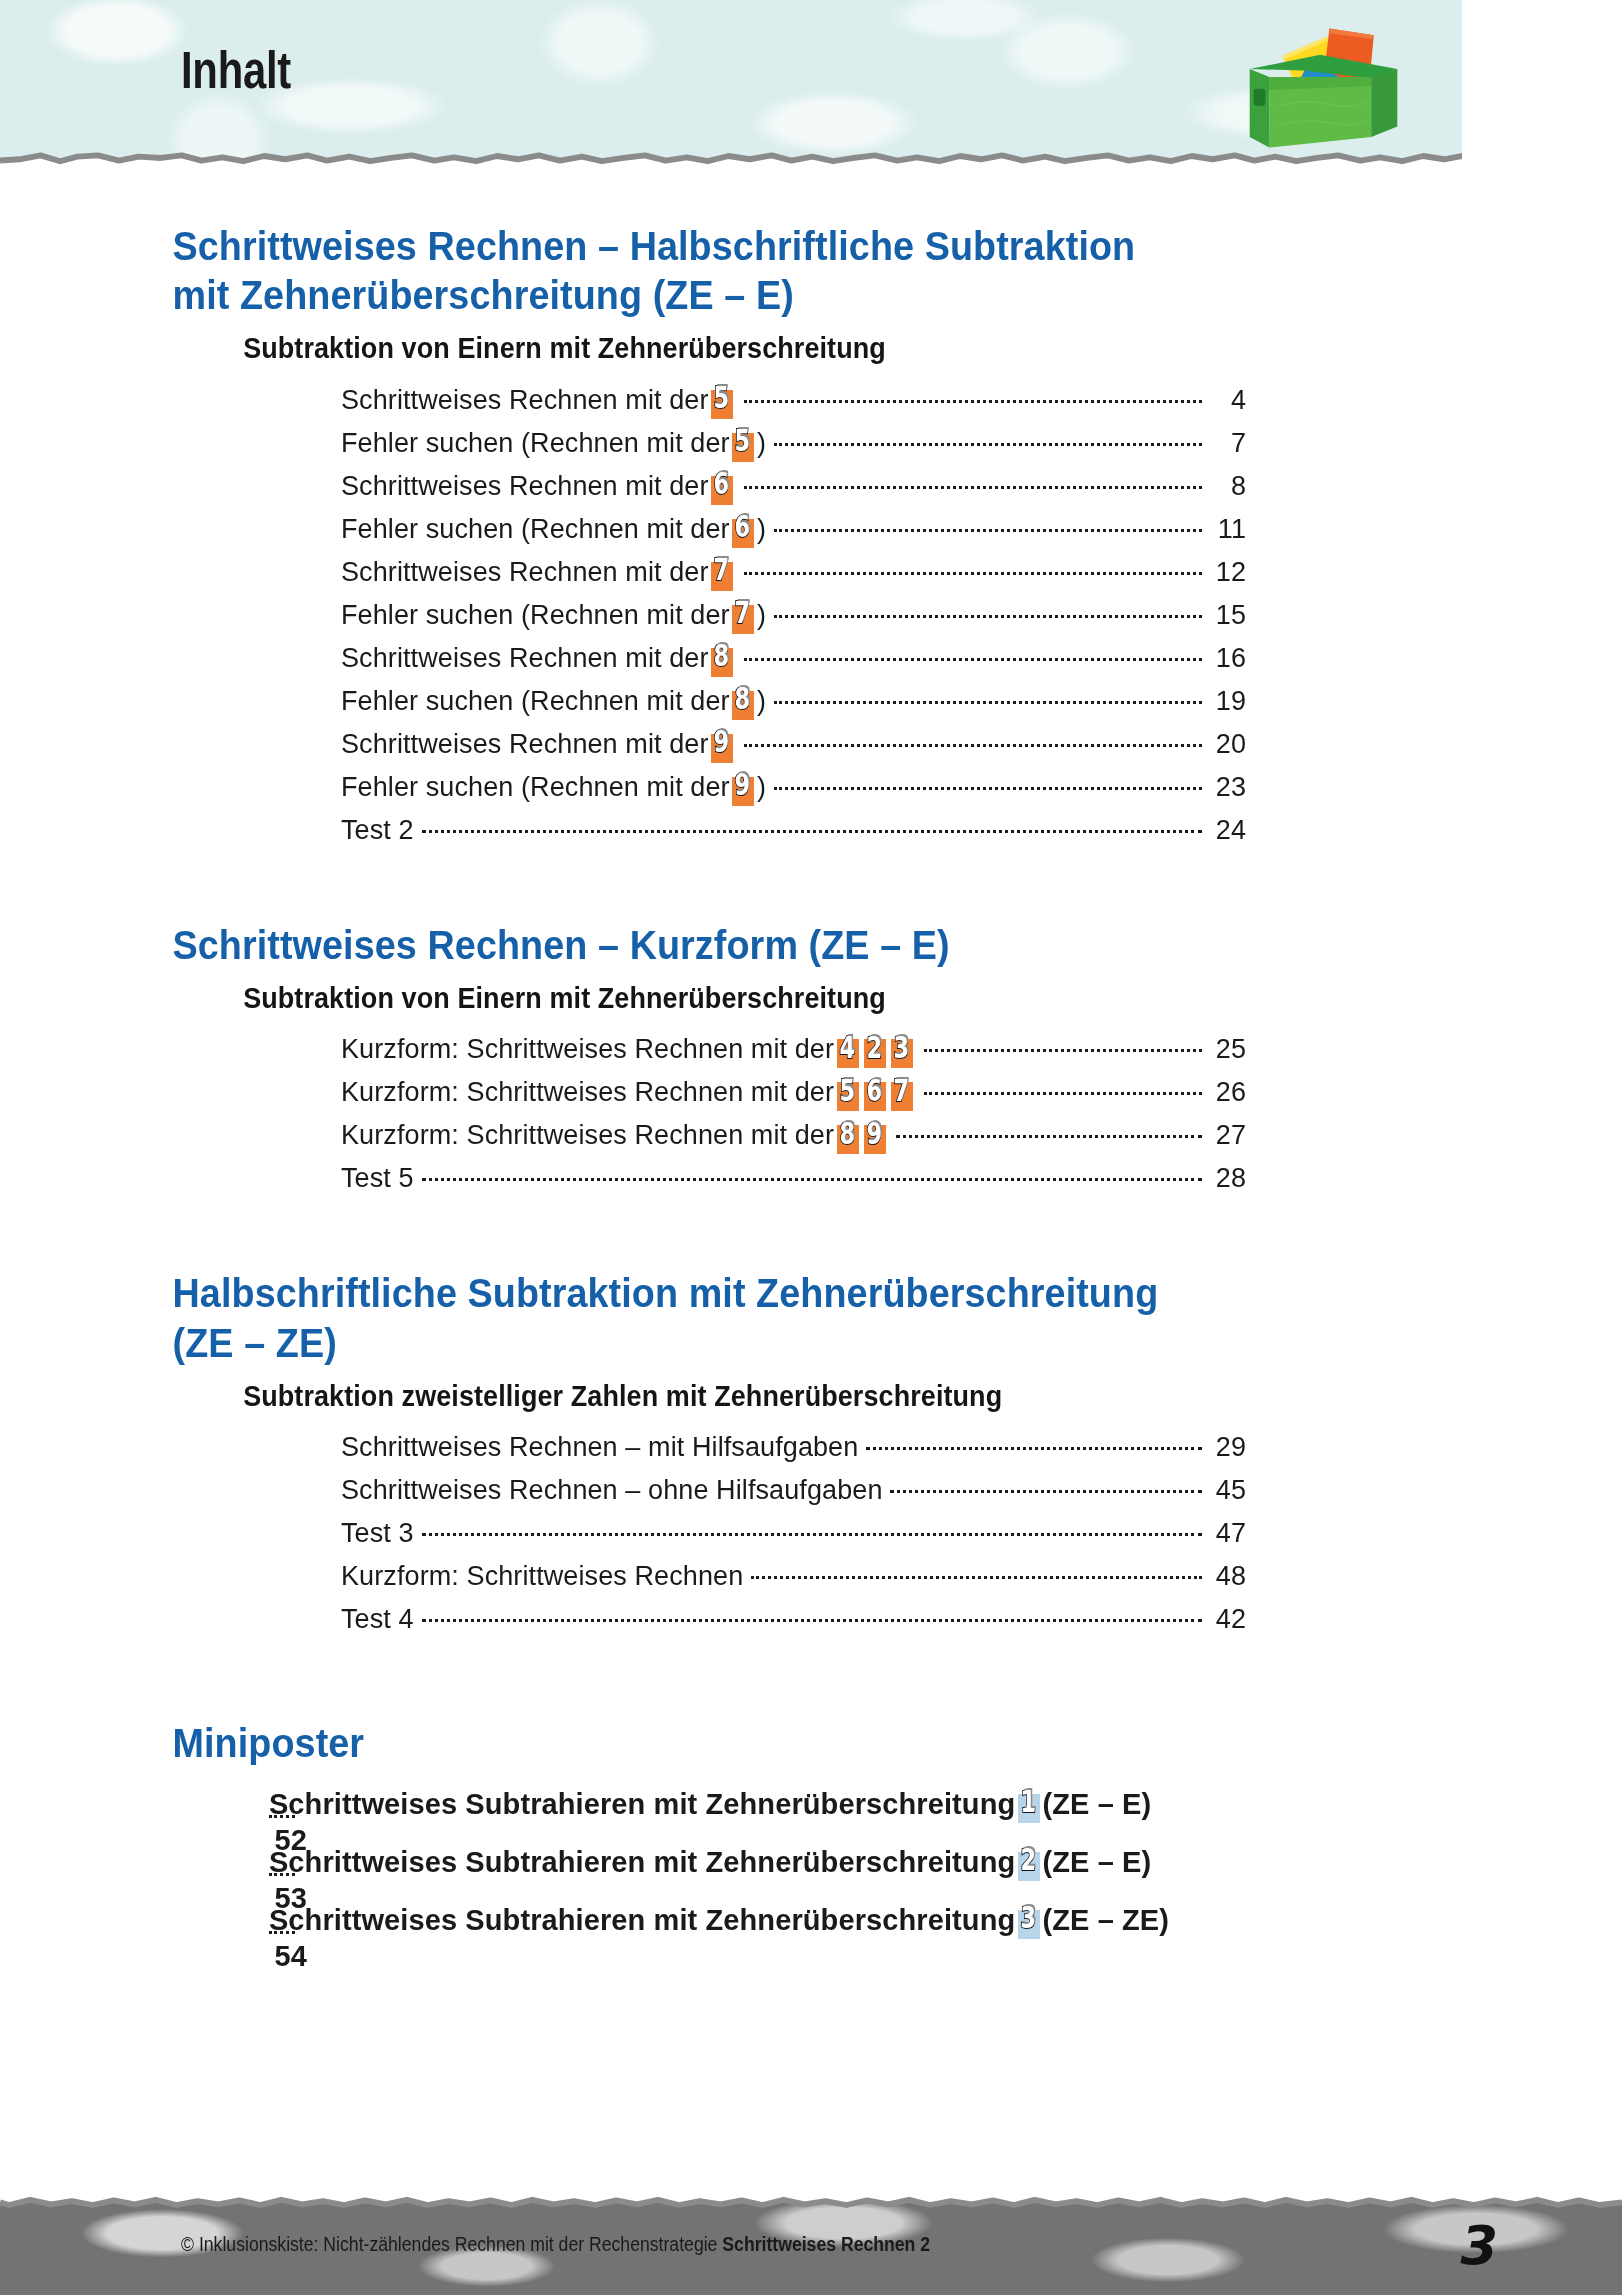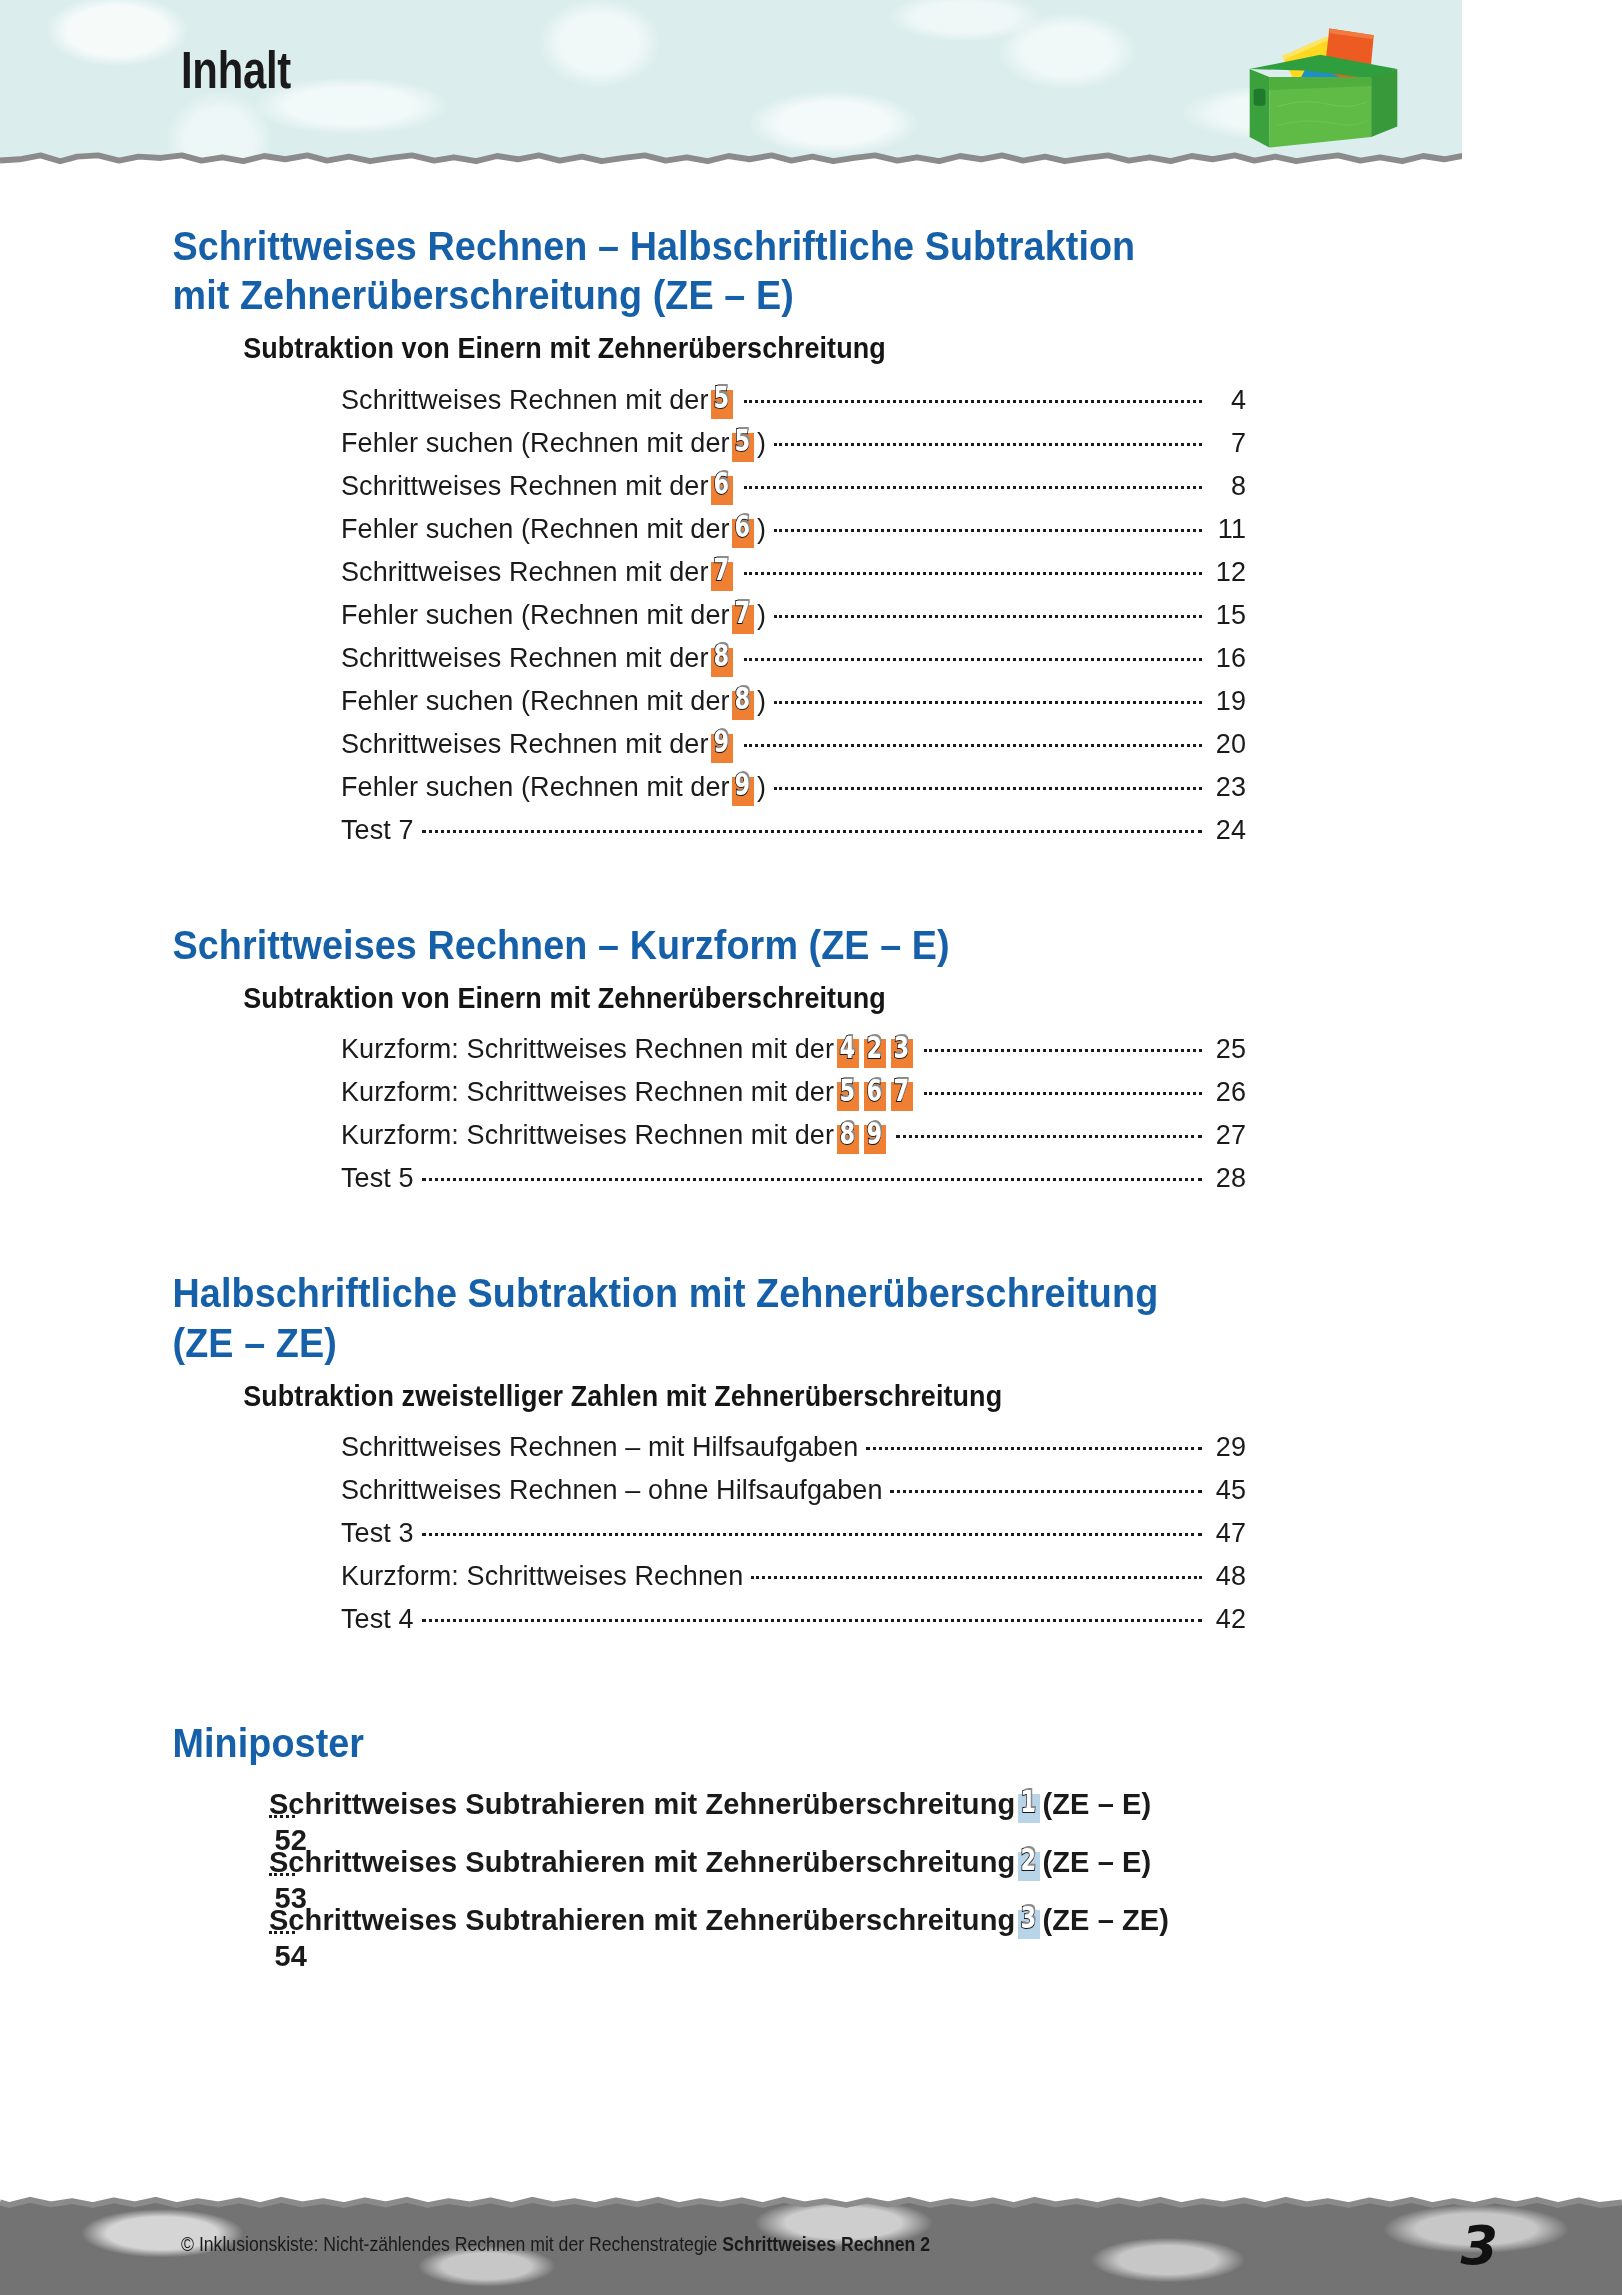--- a/index.html
+++ b/index.html
@@ -450,21 +450,21 @@
               </span>
           </span>
           <span>)</span>
         </span>
         <span class="dots"></span>
         <span class="page">23</span>
       </div>
 
       <div class="toc-row">
         <span class="label">
-          <span>Test 7</span>
+          <span>Test 2</span>
         </span>
         <span class="dots"></span>
         <span class="page">24</span>
       </div>
 
     </div>
   </div>
 
   <div class="sec-gap"></div>
 

